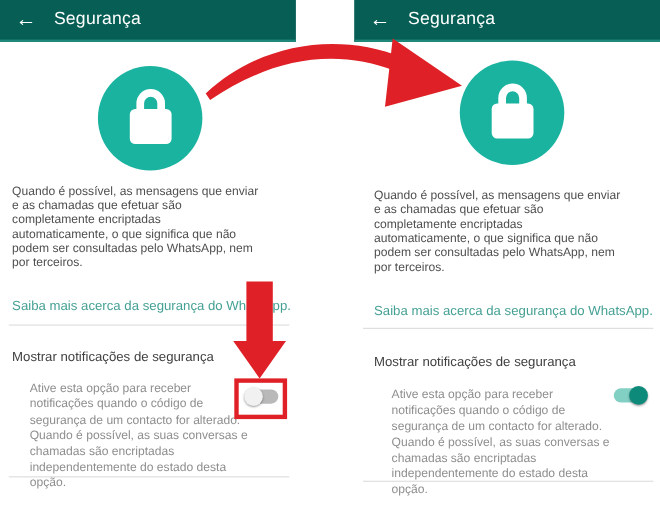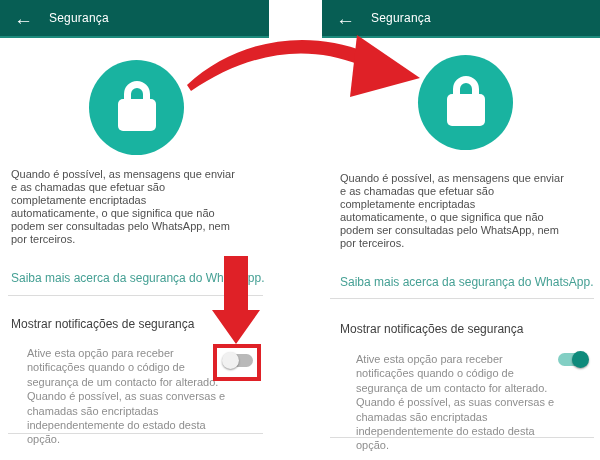--- a/index.html
+++ b/index.html
@@ -11,21 +11,21 @@
   .screen.s0{left:0;width:269px;}
   .screen.s1{left:322px;width:278px;}
 
   .appbar{
     position:absolute;top:0;left:0;right:0;height:36px;
     background:var(--header-bg,#075e54);
     border-bottom:2px solid var(--header-edge,#1d8a7c);
     display:flex;align-items:center;color:#fff;
   }
   .back{font-size:19px;margin-left:14px;line-height:1;}
-  .appbar .title{font-size:12px;font-weight:500;margin-left:16px;letter-spacing:.2px;}
+  .appbar .title{font-size:16px;font-weight:500;margin-left:16px;letter-spacing:.2px;}
 
   .lockcircle{
     position:absolute;width:95px;height:95px;border-radius:50%;
     background:var(--circle,#19b3a0);
   }
   .s0 .lockcircle{left:89px;top:60px;}
   .s1 .lockcircle{left:96px;top:55px;}
   .shackle{
     position:absolute;left:50%;transform:translateX(-50%);top:21px;
     width:12px;height:14px;border:7px solid #fff;border-radius:13px 13px 6px 6px;

